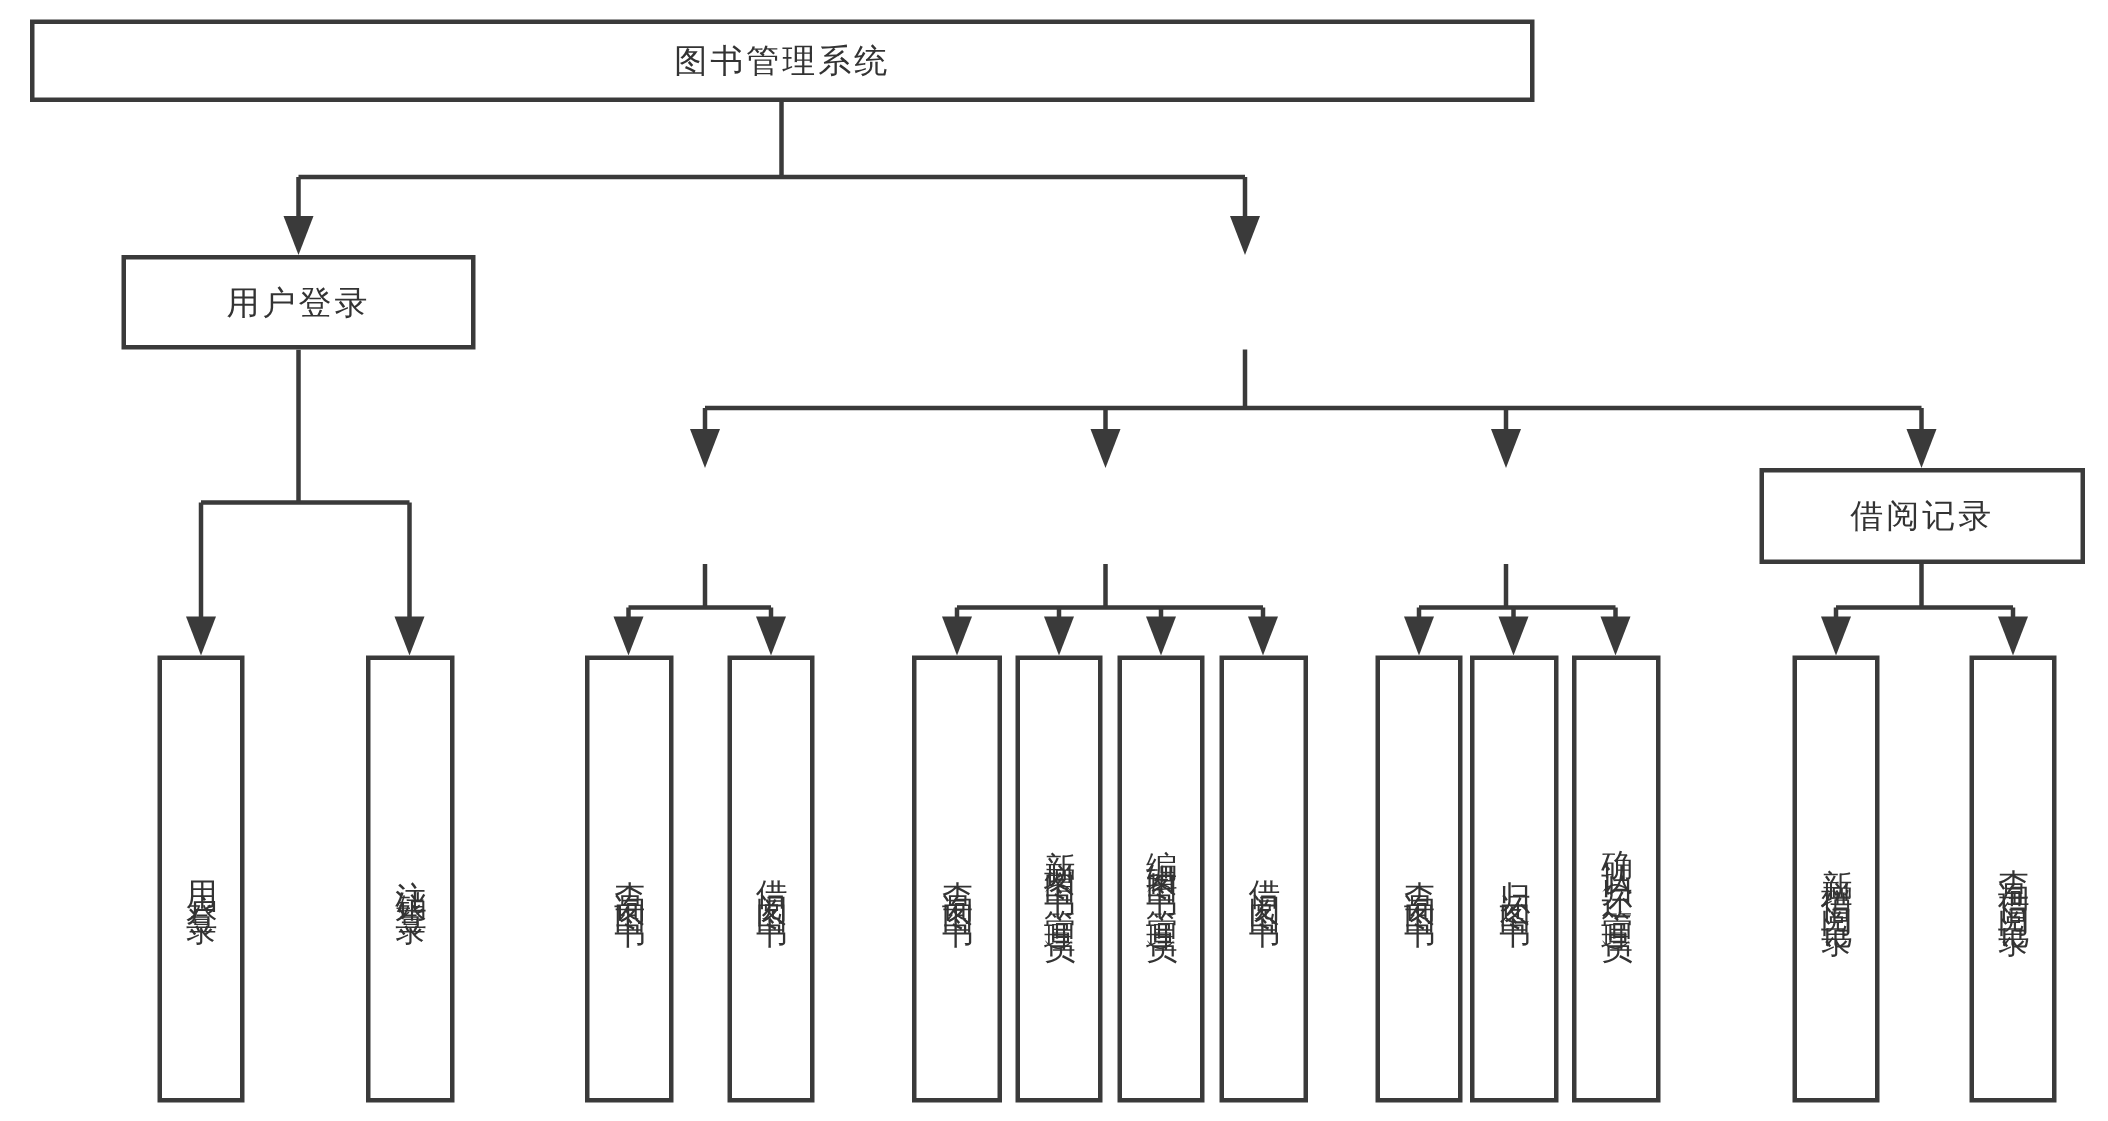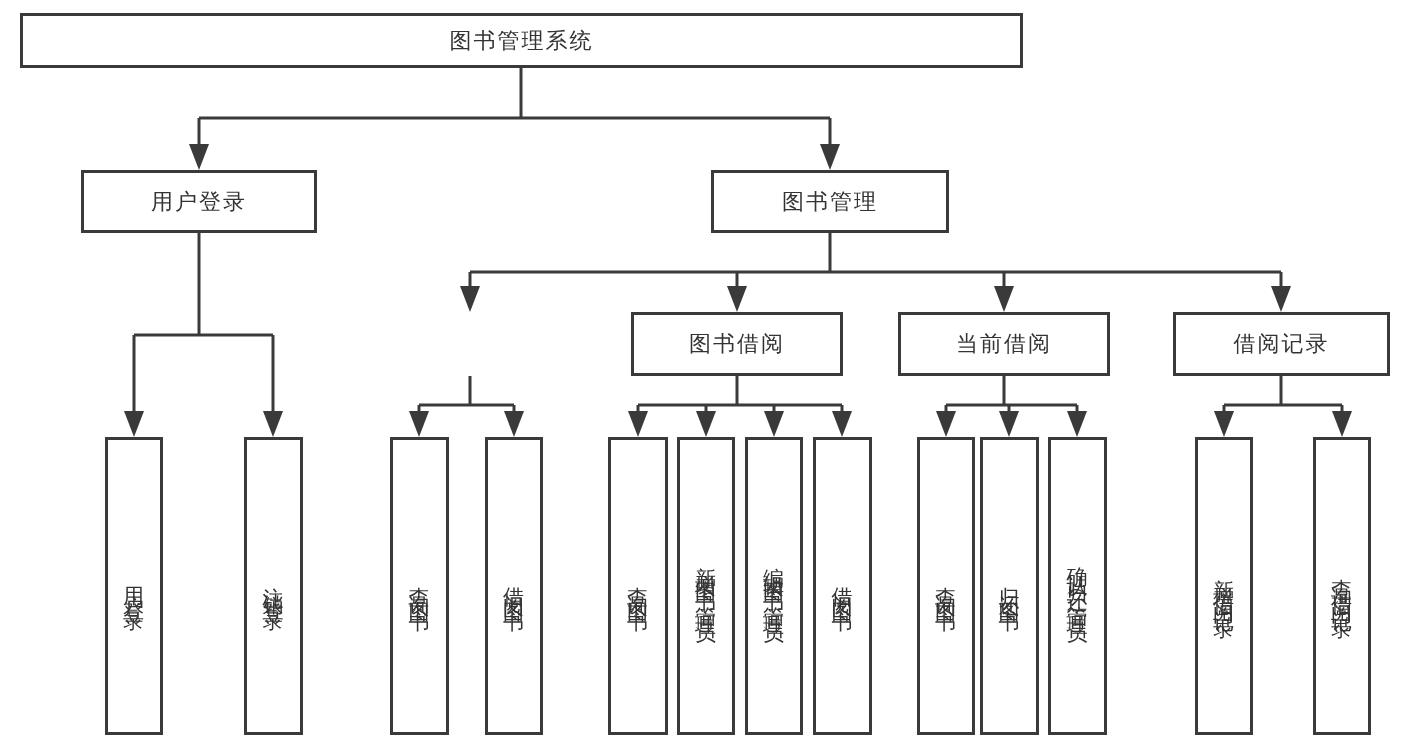--- a/index.html
+++ b/index.html
@@ -141,30 +141,21 @@
     </g>
   </svg>
 
   <div class="node node-h" style="left:20px; top:13px; width:1003px; height:55px;">
     <span>图书管理系统</span>
   </div>
 
   <div class="node node-h" style="left:81px; top:170px; width:236px; height:63px;">
     <span>用户登录</span>
   </div>
-  <div class="node node-h" style="left:711px; top:170px; width:238px; height:63px;">
-    <span>图书管理</span>
-  </div>
-
-  <div class="node node-h" style="left:631px; top:312px; width:212px; height:64px;">
-    <span>图书借阅</span>
-  </div>
-  <div class="node node-h" style="left:898px; top:312px; width:212px; height:64px;">
-    <span>当前借阅</span>
-  </div>
+
   <div class="node node-h" style="left:1173px; top:312px; width:217px; height:64px;">
     <span>借阅记录</span>
   </div>
 
   <div class="node node-v" style="left:105px; top:437px; width:58px; height:298px;">
     <span class="vtext">用户登录</span>
   </div>
   <div class="node node-v" style="left:244px; top:437px; width:59px; height:298px;">
     <span class="vtext">注销登录</span>
   </div>

